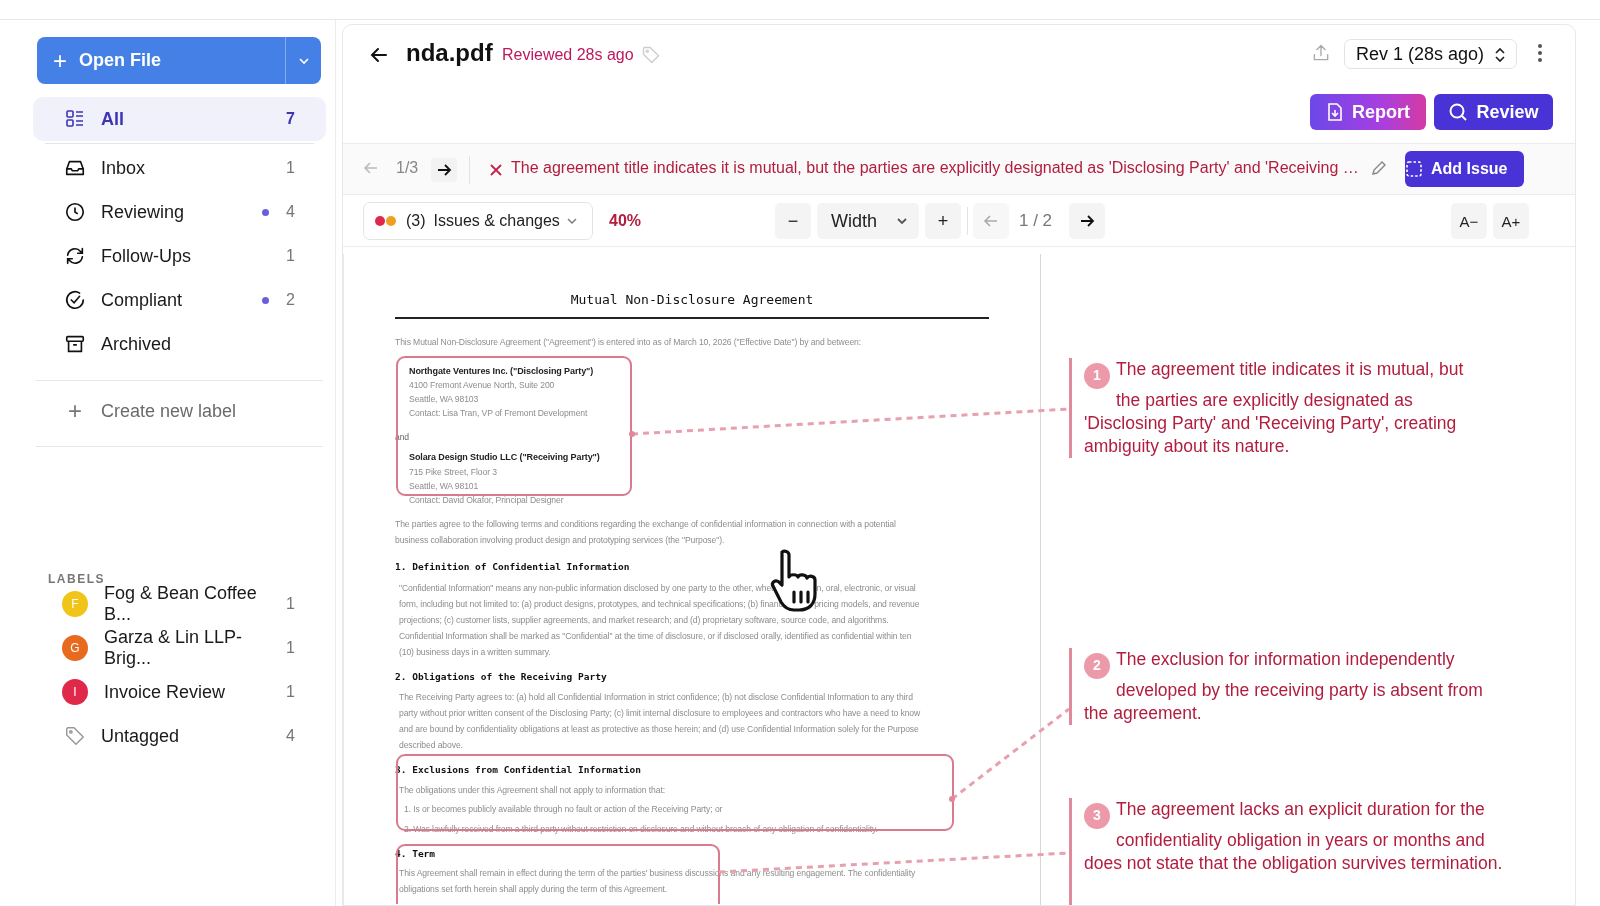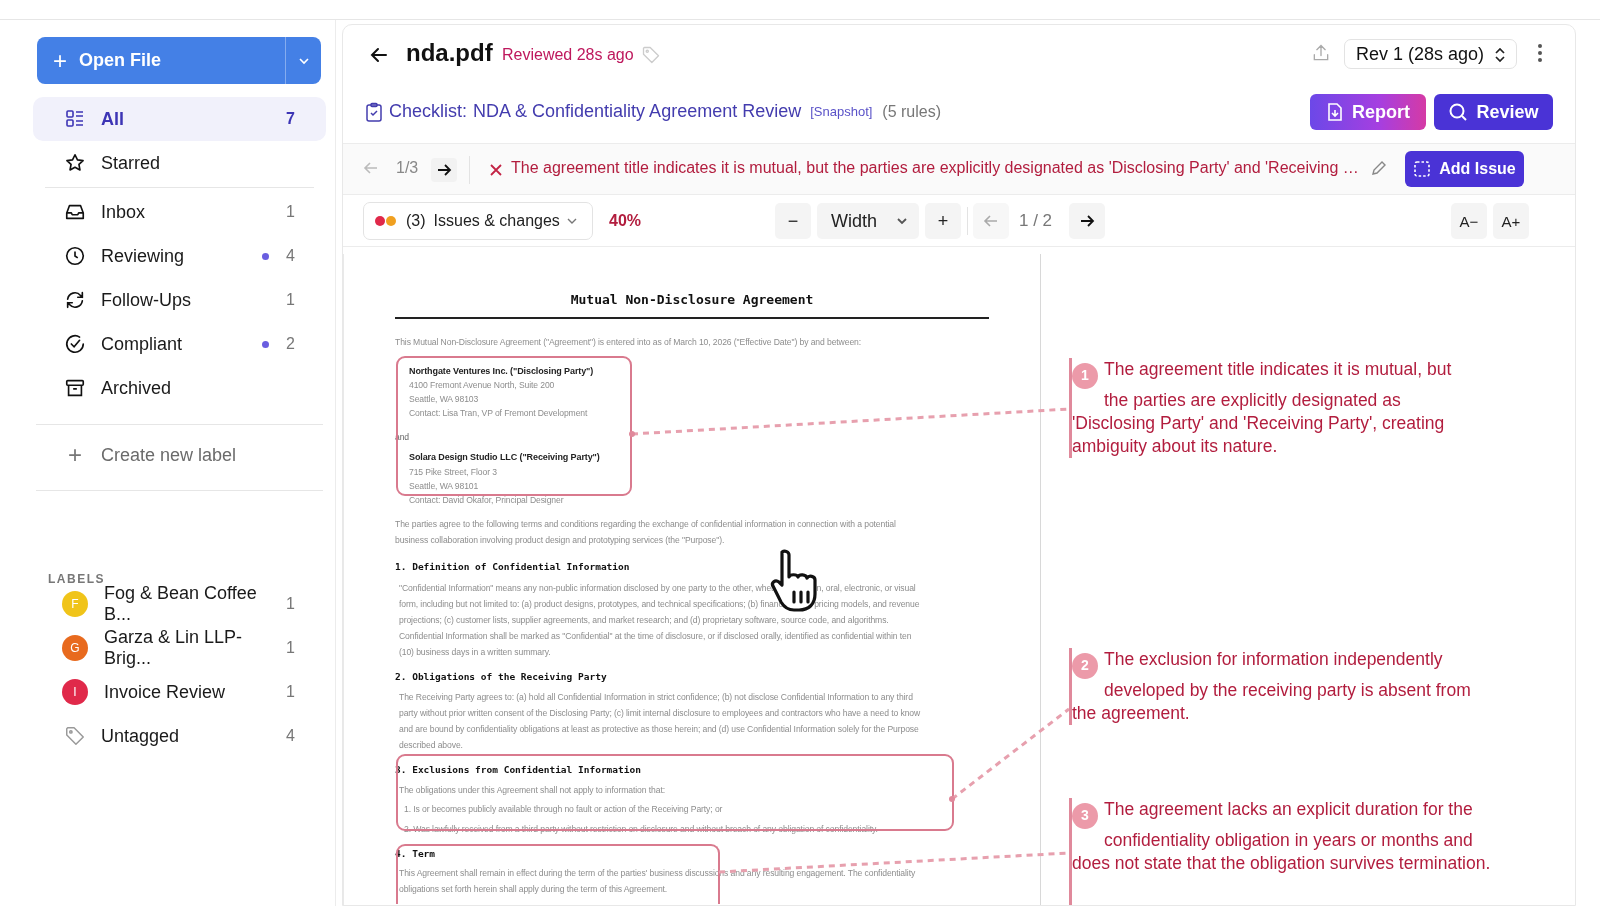--- a/index.html
+++ b/index.html
@@ -39,40 +39,40 @@
 .report-btn{position:absolute;left:967px;top:69px;width:116px;height:36px;border-radius:6px;background:linear-gradient(90deg,#6c48e8,#a63fe0 60%,#d53aa5);color:#fff;font-size:18px;font-weight:600;display:flex;align-items:center;justify-content:center;gap:8px}
 .review-btn{position:absolute;left:1091px;top:69px;width:119px;height:36px;border-radius:6px;background:#4a33d6;color:#fff;font-size:18px;font-weight:600;display:flex;align-items:center;justify-content:center;gap:8px}
 .issuebar{position:absolute;left:0;top:118px;width:100%;height:52px;background:#fafafa;border-top:1px solid #ececec;border-bottom:1px solid #ececec}
 .ib-prev{position:absolute;left:20px;top:16px;color:#bbb}
 .ib-count{position:absolute;left:53px;top:15px;font-size:16px;color:#888}
 .ib-next{position:absolute;left:88px;top:14px;width:26px;height:24px;background:#f2f2f2;border-radius:4px;display:flex;align-items:center;justify-content:center}
 .ib-sep{position:absolute;left:126px;top:12px;width:1px;height:28px;background:#e3e3e3}
 .ib-x{position:absolute;left:145px;top:15px;color:#c32345;font-size:18px}
 .ib-text{position:absolute;left:168px;top:15px;width:850px;font-size:16px;color:#b21d3e;white-space:nowrap;overflow:hidden;text-overflow:ellipsis}
 .ib-pencil{position:absolute;left:1027px;top:15px}
-.addissue-btn{position:absolute;left:1062px;top:7px;width:119px;height:36px;border-radius:6px;background:#4a33d6;color:#fff;font-size:16px;font-weight:600;display:flex;align-items:center;justify-content:center;gap:8px}
+.addissue-btn{position:absolute;left:1062px;top:7px;width:119px;height:36px;border-radius:6px;background:#4a33d6;color:#fff;font-size:16px;font-weight:600;display:flex;align-items:center;gap:8px}
 .toolbar{position:absolute;left:0;top:170px;width:100%;height:52px;border-bottom:1px solid #ececec}
 .filter{position:absolute;left:20px;top:7px;width:230px;height:38px;border:1px solid #e3e3e3;border-radius:7px;display:flex;align-items:center;padding-left:11px;font-size:16px;color:#222}
 .filter .d{width:10px;height:10px;border-radius:50%;display:inline-block}
 .pct{position:absolute;left:266px;top:17px;font-size:16px;font-weight:700;color:#b21d3e}
 .tb-btn{position:absolute;top:8px;height:36px;background:#f4f4f4;border-radius:5px;display:flex;align-items:center;justify-content:center;font-size:18px;color:#222}
 .pg-text{position:absolute;left:676px;top:16px;font-size:17px;color:#777}
 .tsep{position:absolute;top:12px;width:1px;height:28px;background:#e3e3e3}
 
 .docarea{position:absolute;left:0;top:223px;width:100%;height:660px;background:#fff}
 .page-edge{position:absolute;left:-2px;top:6px;width:3px;height:660px;background:#e9e9e9}
 .page-divider{position:absolute;left:697px;top:6px;width:1px;height:660px;background:#d8d8d8}
 .doc{position:absolute;left:52px;top:0;width:600px;font-family:"Liberation Sans",sans-serif;color:#8a8a8a}
-.doc-title{position:absolute;left:0;top:44px;width:594px;text-align:center;font-family:"DejaVu Sans Mono",monospace;font-weight:700;font-size:13px;color:#111}
+.doc-title{position:absolute;left:0;top:44px;width:594px;text-align:center;font-family:"DejaVu Sans Mono",monospace;font-weight:400;font-size:13px;color:#111}
 .doc-rule{position:absolute;left:0;top:69px;width:594px;height:2px;background:#222}
 .dt{position:absolute;font-size:8.6px;line-height:16px;color:#8d8d8d;letter-spacing:-.1px}
 .dh{position:absolute;font-family:"DejaVu Sans Mono",monospace;font-weight:700;font-size:9.5px;color:#111}
 .pb{font-weight:700;color:#222;font-size:9px}
 .hl{position:absolute;border:2px solid #d97a8e;border-radius:9px}
-.cmt{position:absolute;left:726px;width:440px;font-size:17.5px;line-height:23px;color:#b21d3e;padding-left:0;border-left:3px solid #e0899b}
+.cmt{position:absolute;left:726px;width:440px;font-size:17.5px;line-height:23px;color:#b21d3e;padding-left:12px;border-left:3px solid #e0899b}
 .cmt .num{display:inline-flex;width:26px;height:26px;border-radius:50%;background:#ec9aa9;color:#fff;font-size:14px;font-weight:700;align-items:center;justify-content:center;margin-right:6px;vertical-align:-5px}
 .cmt .l1{padding-left:0}
 .cmt .ind{padding-left:32px}
 .cursor{position:absolute;left:425px;top:300px}
 </style>
 </head>
 <body>
 
 <div class="topstrip"></div>
 
@@ -94,28 +94,20 @@
       <span class="ico">
           <svg width="20" height="20" viewBox="0 0 20 20" fill="none" stroke="#3d35b5" stroke-width="1.6">
             <rect x="2" y="2" width="6" height="6" rx="1"></rect>
             <rect x="2" y="11" width="6" height="6" rx="1"></rect>
             <path d="M11 3h7M11 7h7M11 12h7M11 16h7"></path>
           </svg>
         </span>
       <span class="lbl">All</span>
       <span class="cnt">7</span>
     </div>
-    <div class="nav-item">
-      <span class="ico">
-          <svg width="22" height="22" viewBox="0 0 24 24" fill="none" stroke="#111" stroke-width="1.8" stroke-linejoin="round">
-            <path d="M12 3l2.7 5.6 6.1.8-4.5 4.2 1.1 6-5.4-3-5.4 3 1.1-6L3.2 9.4l6.1-.8z"></path>
-          </svg>
-        </span>
-      <span class="lbl">Starred</span>
-    </div>
     <div class="divider"></div>
     <div class="nav-item">
       <span class="ico">
           <svg width="22" height="22" viewBox="0 0 24 24" fill="none" stroke="#111" stroke-width="1.8" stroke-linejoin="round">
             <path d="M3 13l3-8h12l3 8v6H3z"></path>
             <path d="M3 13h5l1 2h6l1-2h5"></path>
           </svg>
         </span>
       <span class="lbl">Inbox</span>
       <span class="cnt">1</span>
@@ -221,31 +213,20 @@
     <svg class="chev" width="14" height="20" viewBox="0 0 14 20" fill="none" stroke="#222" stroke-width="1.7">
         <path d="M3 8l4-4 4 4M3 12l4 4 4-4"></path>
       </svg>
   </div>
   <svg class="kebab" width="6" height="20" viewBox="0 0 6 20" fill="#555">
       <circle cx="3" cy="3" r="2"></circle>
       <circle cx="3" cy="10" r="2"></circle>
       <circle cx="3" cy="17" r="2"></circle>
     </svg>
 
-  <div class="checklist">
-    <svg width="18" height="20" viewBox="0 0 18 20" fill="none" stroke="#433cae" stroke-width="1.5" style="margin-right:6px">
-        <rect x="2" y="3" width="14" height="16" rx="2"></rect>
-        <rect x="6" y="1.5" width="6" height="3" rx="1"></rect>
-        <path d="M6 11l2 2 4-4"></path>
-      </svg>
-    <span style="margin-right:6px">Checklist:</span>
-    <span>NDA &amp; Confidentiality Agreement Review</span>
-    <span class="snap">[Snapshot]</span>
-    <span class="rules">(5 rules)</span>
-  </div>
 
   <div class="report-btn">
     <svg width="18" height="20" viewBox="0 0 18 20" fill="none" stroke="#fff" stroke-width="1.6">
         <path d="M3 2h8l4 4v12H3z"></path>
         <path d="M9 8v6M6 11l3 3 3-3"></path>
       </svg>
     <span>Report</span>
   </div>
   <div class="review-btn">
     <svg width="20" height="20" viewBox="0 0 20 20" fill="none" stroke="#fff" stroke-width="2">

